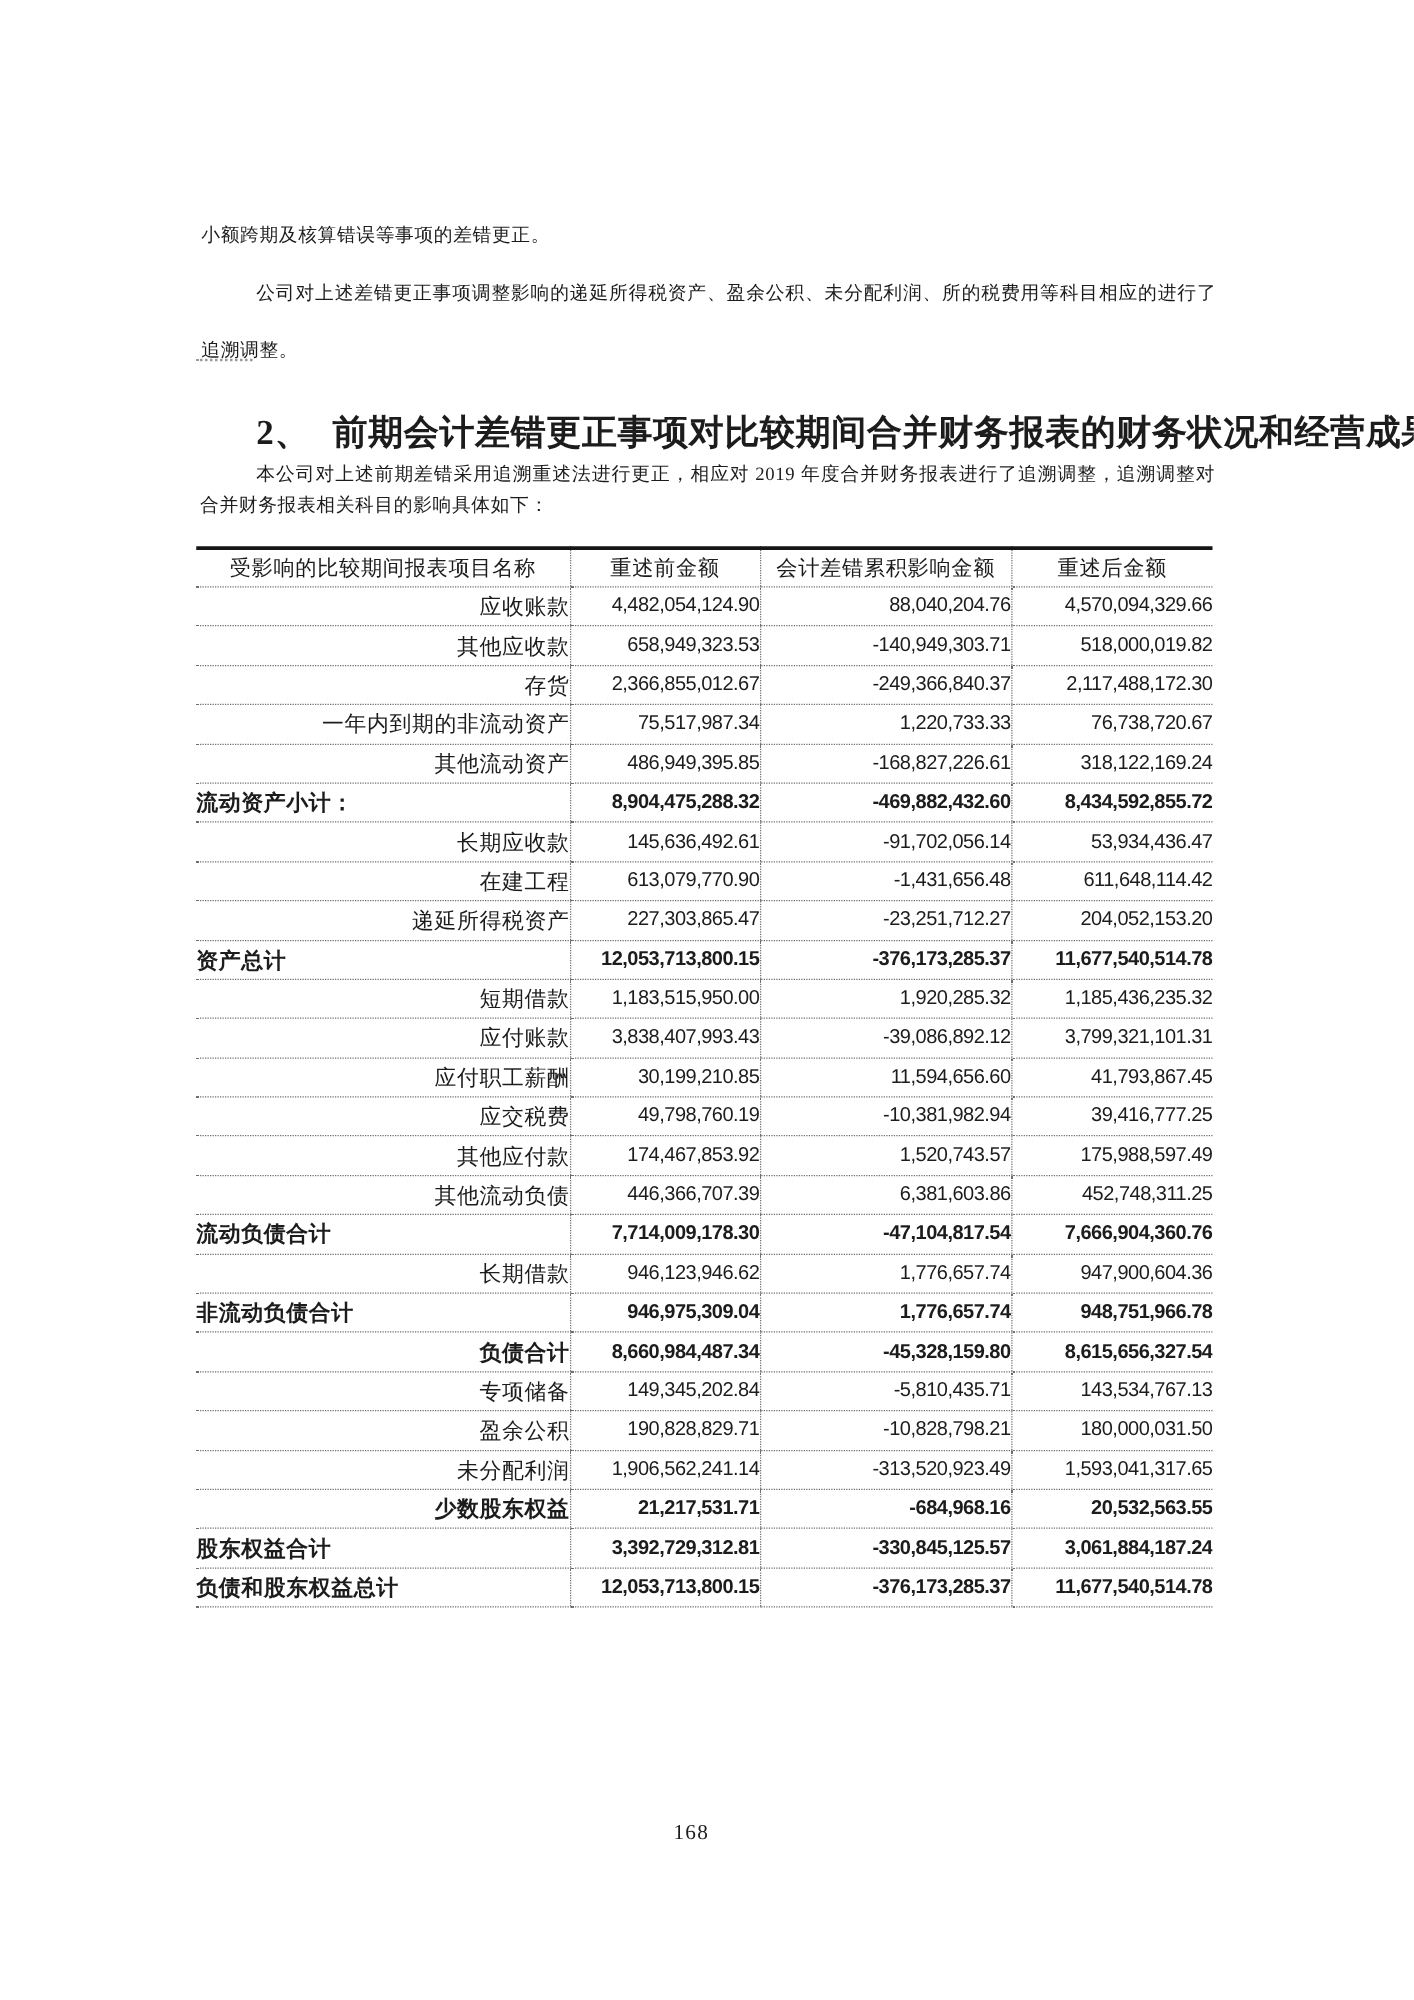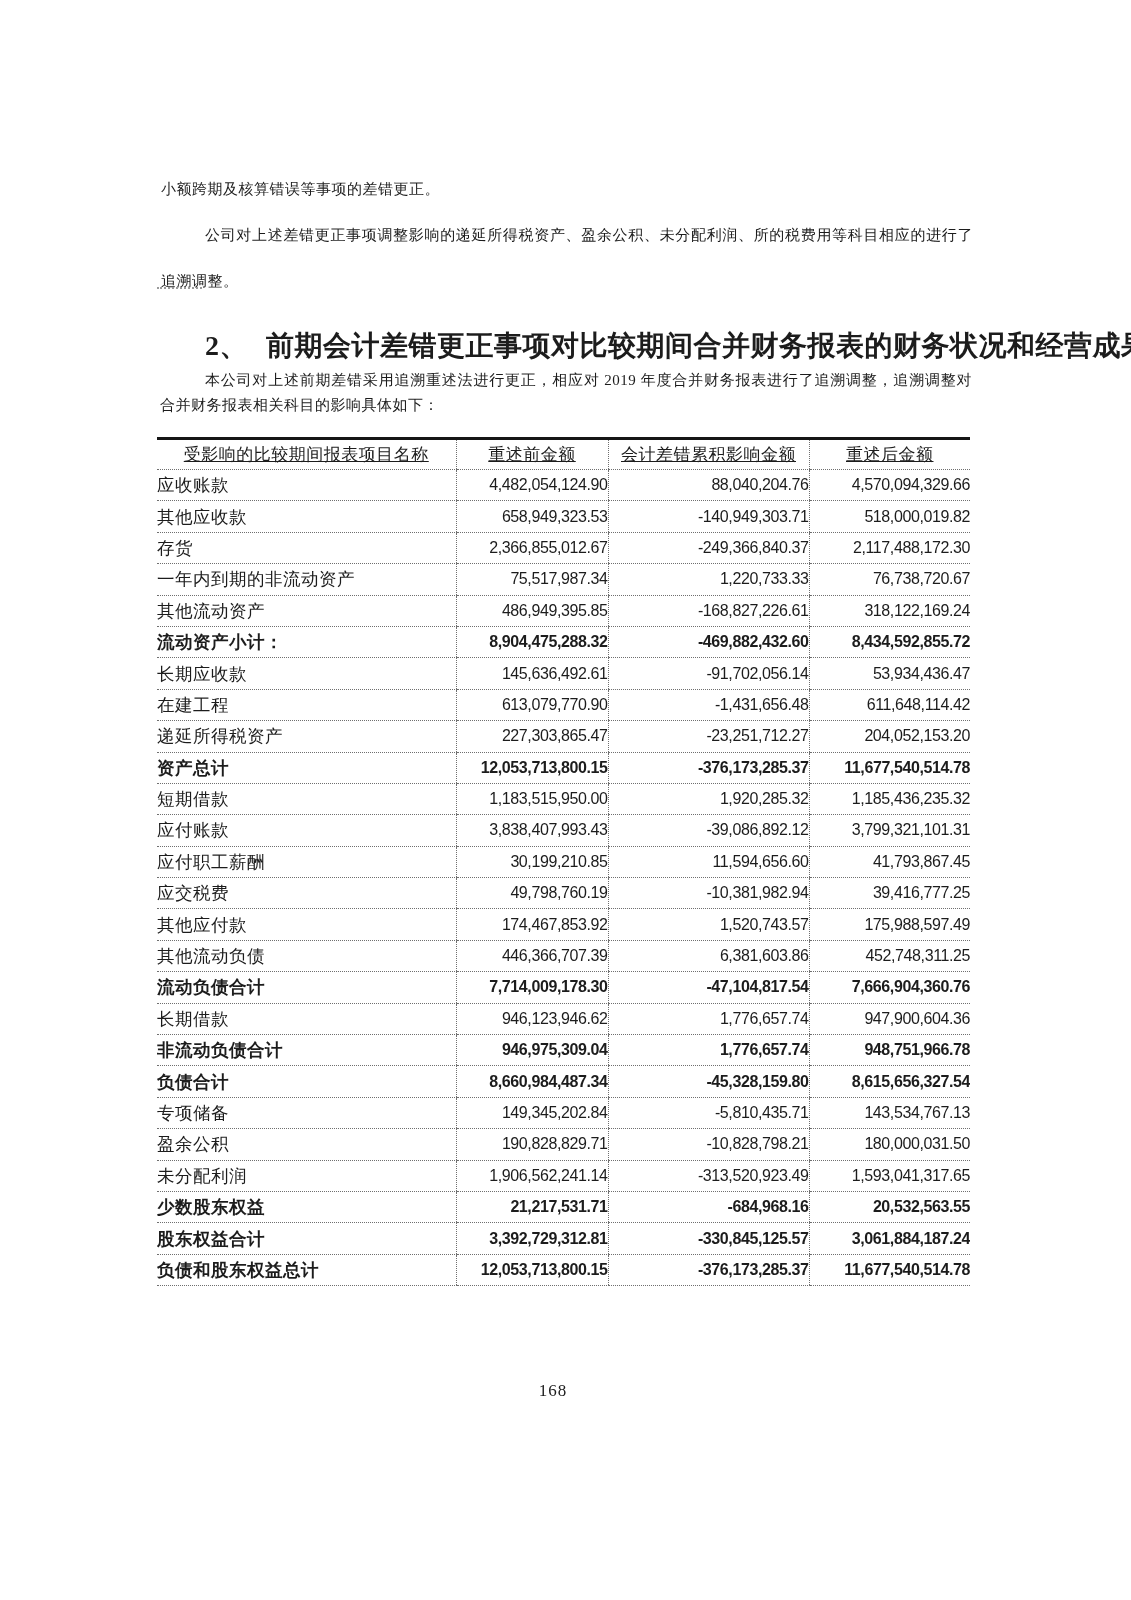--- a/index.html
+++ b/index.html
@@ -55,40 +55,39 @@
   table.restate th + th, table.restate td + td {
     border-left: 1px dotted #6f6f6f;
   }
   table.restate thead tr { height: 31px; }
   table.restate tbody tr { height: 31.4px; }
   table.restate th {
     font-weight: normal;
     font-size: 17px;
     text-align: center;
     letter-spacing: 0.5px;
-    text-decoration: underline;
   }
   td.c-label {
     font-size: 17.5px;
-    text-align: left;
+    text-align: right;
     padding-left: 4px;
     letter-spacing: 0.5px;
   }
   td.c-label.center { text-align: left; padding-left: 0; }
   td.c-num {
     font-family: "Liberation Sans", "DejaVu Sans", sans-serif;
     font-size: 16px;
     letter-spacing: -0.4px;
     text-align: right;
     padding-right: 10px;
   }
   tr.bold td { font-weight: bold; }
   .pagenum {
     position: absolute;
-    left: 157px; top: 1381px;
+    left: 157px; top: 1456px;
     width: 792px;
     text-align: center;
     font-size: 17px;
     letter-spacing: 1px;
   }
 </style>
 </head>
 <body>
 
 <div>

